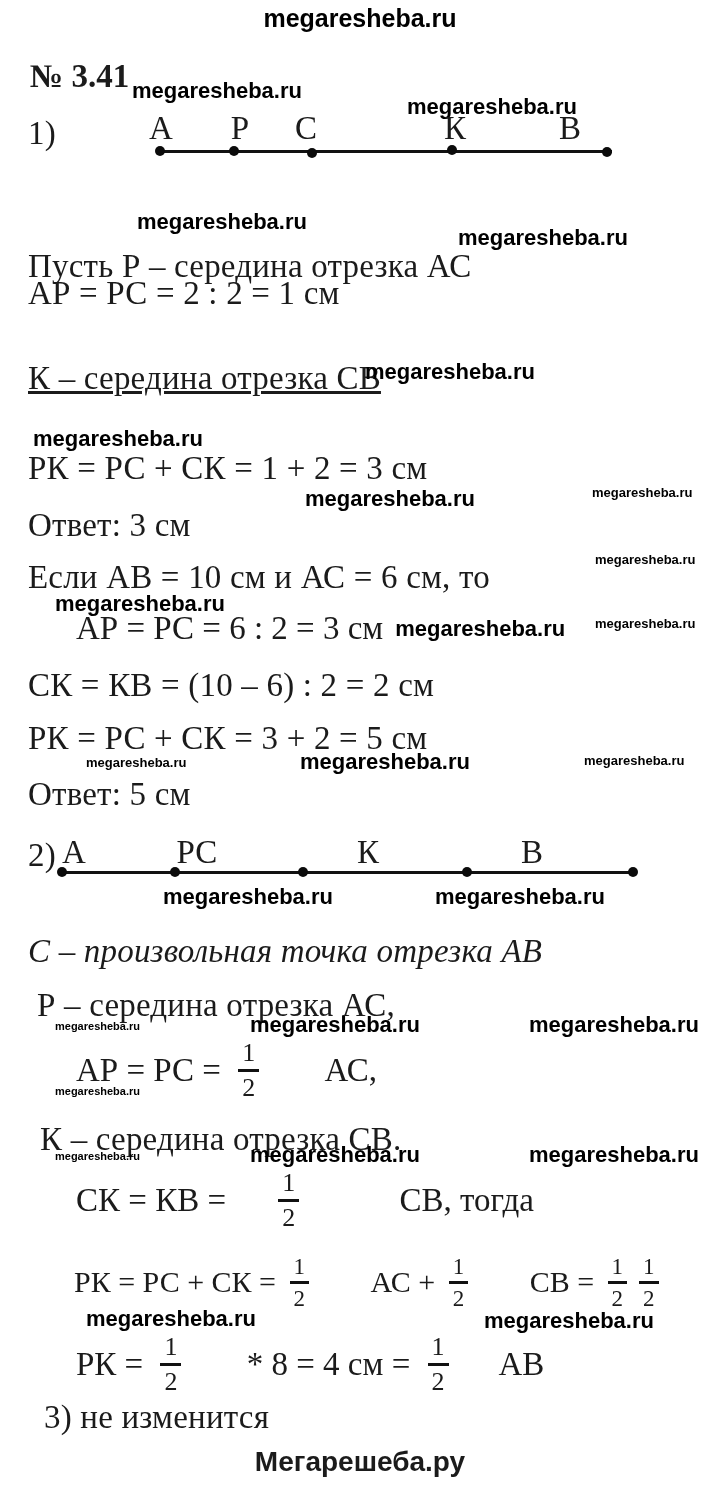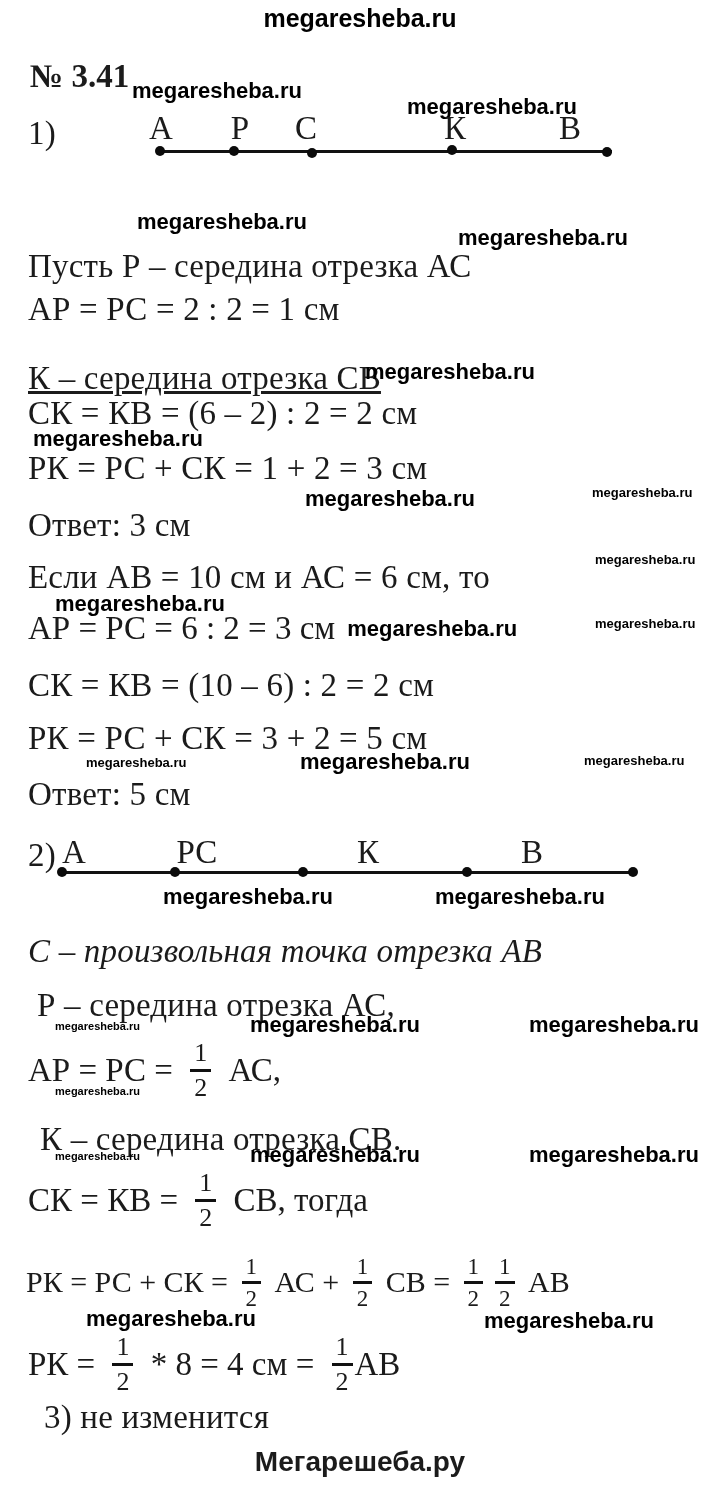--- a/index.html
+++ b/index.html
@@ -15,21 +15,21 @@
   .wm-lg{font-size:22px;}
   .wm-sm{font-size:13px;}
   .wm-xs{font-size:11px;}
   .center{left:0;right:0;text-align:center;}
   
   .seg-line{position:absolute;height:3px;background:#111;}
   .dot{position:absolute;width:10px;height:10px;border-radius:50%;background:#0b0b0b;}
   .plabel{position:absolute;font-size:33px;line-height:1;transform:translateX(-50%);}
   
   .eq{display:flex;align-items:center;font-size:33px;line-height:1;}
-  .eq .tx{white-space:pre;}
+  .eq .tx{white-space:pre;margin-left:48px;}
   .frac{display:inline-flex;flex-direction:column;align-items:center;line-height:1;
         font-size:26px;margin:0 9px;}
   .frac .num{border-bottom:3px solid #111;padding:0 4px 3px;}
   .frac .den{padding-top:3px;}
   .eq-sm{font-size:30px;}
   .eq-sm .frac{font-size:23px;margin:0 6px;}
   .footer{font-family:"Liberation Sans", sans-serif;font-weight:bold;font-size:28px;}
 </style>
 </head>
 <body>
@@ -54,26 +54,25 @@
     <span class="dot" style="left:229px;top:146px;"></span>
     <span class="dot" style="left:307px;top:148px;"></span>
     <span class="dot" style="left:447px;top:145px;"></span>
     <span class="dot" style="left:602px;top:147px;"></span>
   </div>
 
   <div class="abs wm wm-lg" style="left:137px;top:211px;">megaresheba.ru</div>
   <div class="abs t" style="left:28px;top:229px;margin-top:20px;">Пусть Р – середина отрезка АС</div>
   <div class="abs wm wm-lg" style="left:458px;top:227px;">megaresheba.ru</div>
 
-  <div class="abs t" style="left:28px;top:292px;font-family:Liberation Serif, serif;">АР = РС = 2 : 2 = 1 см</div>
+  <div class="abs t" style="left:28px;top:276px;font-family:Liberation Serif, serif;">АР = РС = 2 : 2 = 1 см</div>
 
   <div class="abs t" style="left:28px;top:361px;text-decoration:underline;">К – середина отрезка СВ</div>
   <div class="abs wm wm-lg" style="left:365px;top:361px;">megaresheba.ru</div>
 
-  <div class="abs t" style="left:28px;top:396px;">СК = КВ = (6 – 2) : 2 = 2 см</div>
   <div class="abs wm wm-lg" style="left:33px;top:428px;">megaresheba.ru</div>
 
   <div class="abs t" style="left:28px;top:451px;">РК = РС + СК = 1 + 2 = 3 см</div>
   <div class="abs wm wm-lg" style="left:305px;top:488px;">megaresheba.ru</div>
   <div class="abs wm wm-sm" style="left:592px;top:486px;">megaresheba.ru</div>
 
   <div class="abs t" style="left:28px;top:508px;">Ответ: 3 см</div>
 
   <div class="abs t" style="left:28px;top:560px;">Если АВ = 10 см и АС = 6 см, то</div>
   <div class="abs wm wm-sm" style="left:595px;top:553px;">megaresheba.ru</div>
@@ -125,21 +124,21 @@
     </span>
     <span class="tx"> АС,</span>
   </div>
   <div class="abs wm wm-xs" style="left:55px;top:1086px;">megaresheba.ru</div>
 
   <div class="abs t" style="left:40px;top:1122px;">К – середина отрезка СВ.</div>
   <div class="abs wm wm-xs" style="left:55px;top:1151px;">megaresheba.ru</div>
   <div class="abs wm wm-lg" style="left:250px;top:1144px;">megaresheba.ru</div>
   <div class="abs wm wm-lg" style="left:529px;top:1144px;">megaresheba.ru</div>
 
-  <div class="abs eq" style="left:28px;top:1168px;height:64px;">
+  <div class="abs eq" style="left:28px;top:1168px;height:64px;gap:35px;">
     <span class="tx">СК = КВ = </span>
     <span class="frac">
       <span class="num">1</span>
       <span class="den">2</span>
     </span>
     <span class="tx"> СВ, тогда</span>
   </div>
 
   <div class="abs eq eq-sm" style="left:26px;top:1246px;height:72px;">
     <span class="tx">РК = РС + СК = </span>

